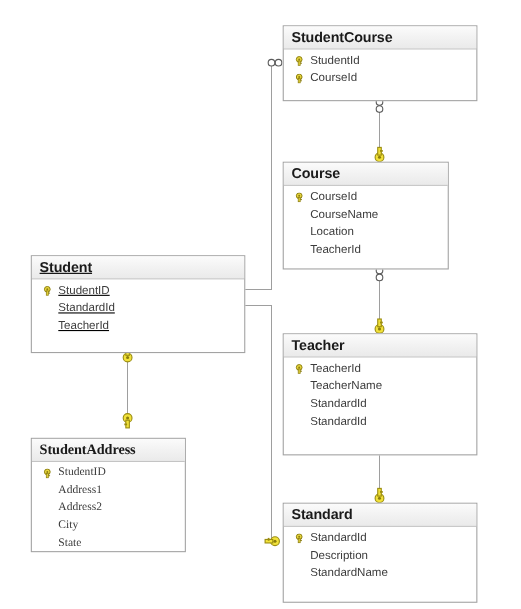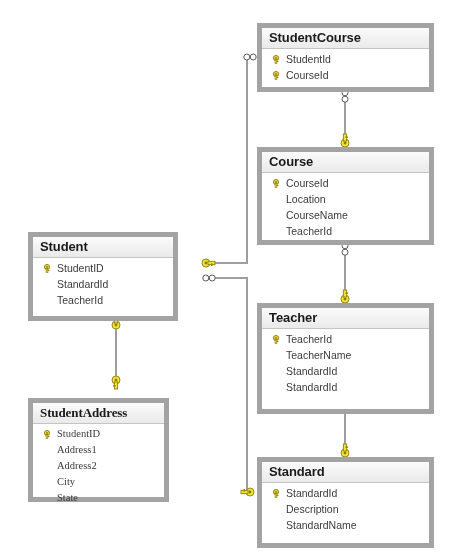--- a/index.html
+++ b/index.html
@@ -22,21 +22,21 @@
     position: absolute;
     left: 0;
     top: 0;
     width: 474px;
     height: 554px;
     pointer-events: none;
   }
   .entity {
     position: absolute;
     background: #ffffff;
-    border: 5px solid #a3a3a3;
+    border: 1px solid #a3a3a3;
     box-sizing: border-box;
     box-shadow: 0 0 0 1px #ffffff inset;
     z-index: 5;
   }
   .entity-header {
     height: 20px;
     line-height: 20px;
     background: linear-gradient(to bottom, #fbfbfb 0%, #f2f2f2 50%, #eaeaea 100%);
     border-bottom: 1px solid #c4c4c4;
     padding-left: 7px;
@@ -177,50 +177,50 @@
                 <rect x="3.1" y="4.4" width="1.8" height="4.0" fill="#e8d63c" stroke="#8d7f12" stroke-width="0.7"></rect>
                 <rect x="4.7" y="6.0" width="1.8" height="0.9" fill="#8d7f12"></rect>
                 <circle cx="4" cy="3" r="0.9" fill="#8d7f12"></circle>
               </svg>
             </span>
             <span class="attr-name">CourseId</span>
           </div>
           <div class="spacer-row"></div>
         </div>
       </div>
-      <div class="entity" style="left: 257px; top: 147px; width: 177px; height: 98px;">
+      <div class="entity" style="left: 257px; top: 147px; width: 151px; height: 98px;">
         <div class="entity-header">Course</div>
         <div class="entity-body">
           <div class="attr-row">
             <span class="attr-key">
               <svg width="9" height="9" viewBox="0 0 9 9">
                 <circle cx="4" cy="3" r="2.6" fill="#e8d63c" stroke="#8d7f12" stroke-width="0.9"></circle>
                 <rect x="3.1" y="4.4" width="1.8" height="4.0" fill="#e8d63c" stroke="#8d7f12" stroke-width="0.7"></rect>
                 <rect x="4.7" y="6.0" width="1.8" height="0.9" fill="#8d7f12"></rect>
                 <circle cx="4" cy="3" r="0.9" fill="#8d7f12"></circle>
               </svg>
             </span>
             <span class="attr-name">CourseId</span>
           </div>
           <div class="attr-row">
             <span class="attr-key"></span>
+            <span class="attr-name">CourseName</span>
+          </div>
+          <div class="attr-row">
+            <span class="attr-key"></span>
             <span class="attr-name">Location</span>
           </div>
           <div class="attr-row">
             <span class="attr-key"></span>
-            <span class="attr-name">CourseName</span>
-          </div>
-          <div class="attr-row">
-            <span class="attr-key"></span>
             <span class="attr-name">TeacherId</span>
           </div>
           <div class="spacer-row"></div>
         </div>
       </div>
-      <div class="entity" style="left: 28px; top: 232px; width: 150px; height: 89px;">
+      <div class="entity" style="left: 28px; top: 232px; width: 195px; height: 89px; text-decoration: underline;">
         <div class="entity-header">Student</div>
         <div class="entity-body">
           <div class="attr-row">
             <span class="attr-key">
               <svg width="9" height="9" viewBox="0 0 9 9">
                 <circle cx="4" cy="3" r="2.6" fill="#e8d63c" stroke="#8d7f12" stroke-width="0.9"></circle>
                 <rect x="3.1" y="4.4" width="1.8" height="4.0" fill="#e8d63c" stroke="#8d7f12" stroke-width="0.7"></rect>
                 <rect x="4.7" y="6.0" width="1.8" height="0.9" fill="#8d7f12"></rect>
                 <circle cx="4" cy="3" r="0.9" fill="#8d7f12"></circle>
               </svg>

